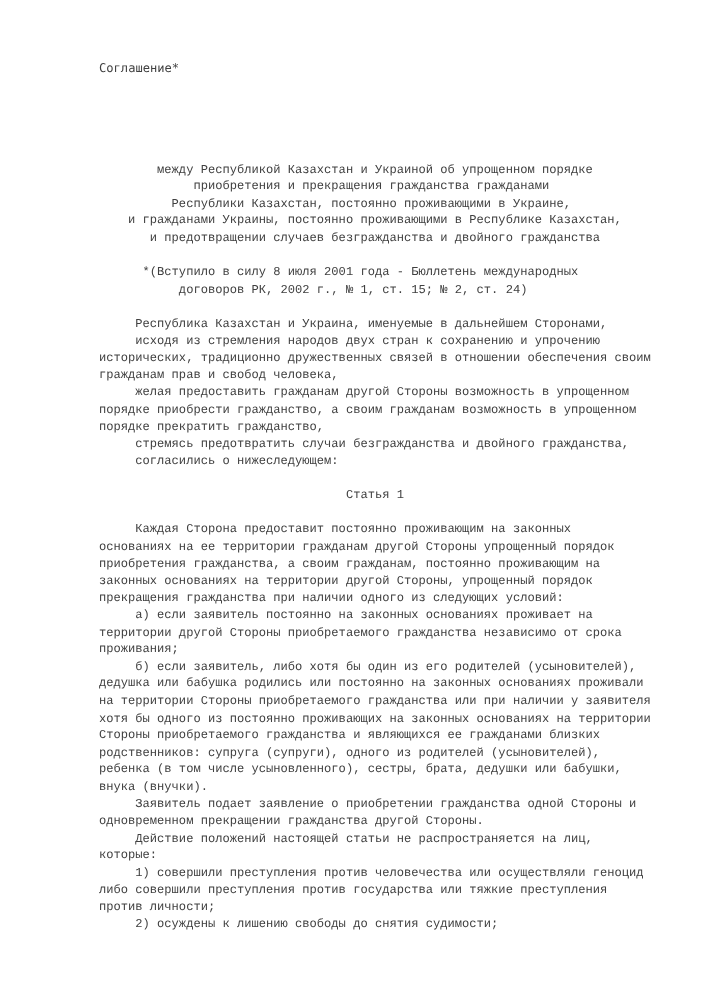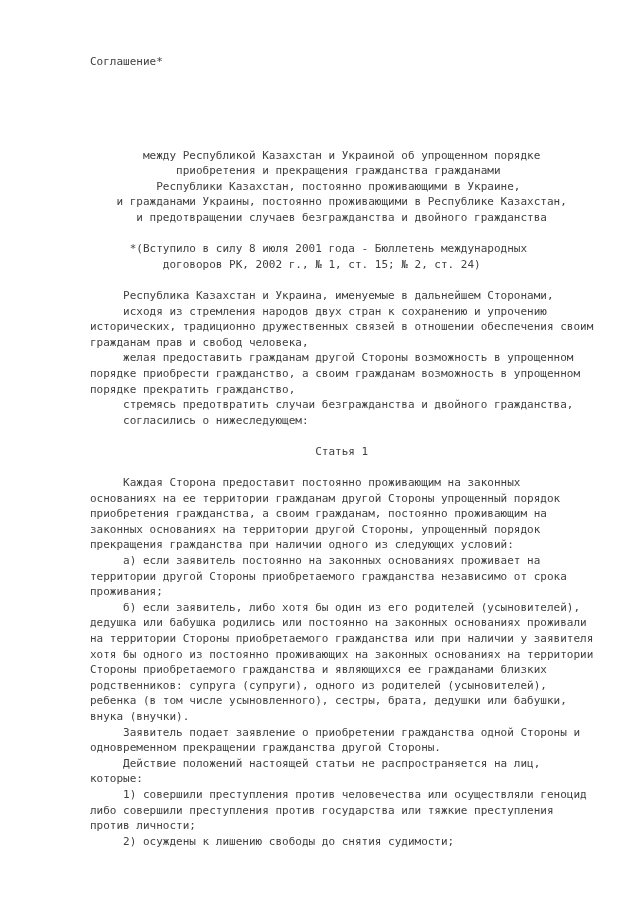--- a/index.html
+++ b/index.html
@@ -19,21 +19,21 @@
     color: #404040;
   }
   .doc {
     padding: 54px 4px 0 90px;
     white-space: pre;
   }
   .line {
     height: 15.6px;
     white-space: pre;
   }
-  .block + .block { margin-top: 15.6px; }
+  .block + .block { margin-top: 15.6px; font-family: Liberation Mono, monospace; }
   .block + .block-title { margin-top: 78px; }
 </style>
 </head>
 <body>
 
 <div class="page">
   <div class="doc"><div class="block block-doc-label"><div class="line">Соглашение*</div></div><div class="block block-title"><div class="line">        между Республикой Казахстан и Украиной об упрощенном порядке</div><div class="line">             приобретения и прекращения гражданства гражданами</div><div class="line">          Республики Казахстан, постоянно проживающими в Украине,</div><div class="line">    и гражданами Украины, постоянно проживающими в Республике Казахстан,</div><div class="line">       и предотвращении случаев безгражданства и двойного гражданства</div></div><div class="block block-entry-into-force-note"><div class="line">      *(Вступило в силу 8 июля 2001 года - Бюллетень международных</div><div class="line">           договоров РК, 2002 г., № 1, ст. 15; № 2, ст. 24)</div></div><div class="block block-preamble"><div class="line">     Республика Казахстан и Украина, именуемые в дальнейшем Сторонами,</div><div class="line">     исходя из стремления народов двух стран к сохранению и упрочению</div><div class="line">исторических, традиционно дружественных связей в отношении обеспечения своим</div><div class="line">гражданам прав и свобод человека,</div><div class="line">     желая предоставить гражданам другой Стороны возможность в упрощенном</div><div class="line">порядке приобрести гражданство, а своим гражданам возможность в упрощенном</div><div class="line">порядке прекратить гражданство,</div><div class="line">     стремясь предотвратить случаи безгражданства и двойного гражданства,</div><div class="line">     согласились о нижеследующем:</div></div><div class="block block-article-1-heading"><div class="line">                                  Статья 1</div></div><div class="block block-article-1-body"><div class="line">     Каждая Сторона предоставит постоянно проживающим на законных</div><div class="line">основаниях на ее территории гражданам другой Стороны упрощенный порядок</div><div class="line">приобретения гражданства, а своим гражданам, постоянно проживающим на</div><div class="line">законных основаниях на территории другой Стороны, упрощенный порядок</div><div class="line">прекращения гражданства при наличии одного из следующих условий:</div><div class="line">     а) если заявитель постоянно на законных основаниях проживает на</div><div class="line">территории другой Стороны приобретаемого гражданства независимо от срока</div><div class="line">проживания;</div><div class="line">     б) если заявитель, либо хотя бы один из его родителей (усыновителей),</div><div class="line">дедушка или бабушка родились или постоянно на законных основаниях проживали</div><div class="line">на территории Стороны приобретаемого гражданства или при наличии у заявителя</div><div class="line">хотя бы одного из постоянно проживающих на законных основаниях на территории</div><div class="line">Стороны приобретаемого гражданства и являющихся ее гражданами близких</div><div class="line">родственников: супруга (супруги), одного из родителей (усыновителей),</div><div class="line">ребенка (в том числе усыновленного), сестры, брата, дедушки или бабушки,</div><div class="line">внука (внучки).</div><div class="line">     Заявитель подает заявление о приобретении гражданства одной Стороны и</div><div class="line">одновременном прекращении гражданства другой Стороны.</div><div class="line">     Действие положений настоящей статьи не распространяется на лиц,</div><div class="line">которые:</div><div class="line">     1) совершили преступления против человечества или осуществляли геноцид</div><div class="line">либо совершили преступления против государства или тяжкие преступления</div><div class="line">против личности;</div><div class="line">     2) осуждены к лишению свободы до снятия судимости;</div></div></div>
 </div>
 
 </body></html>

